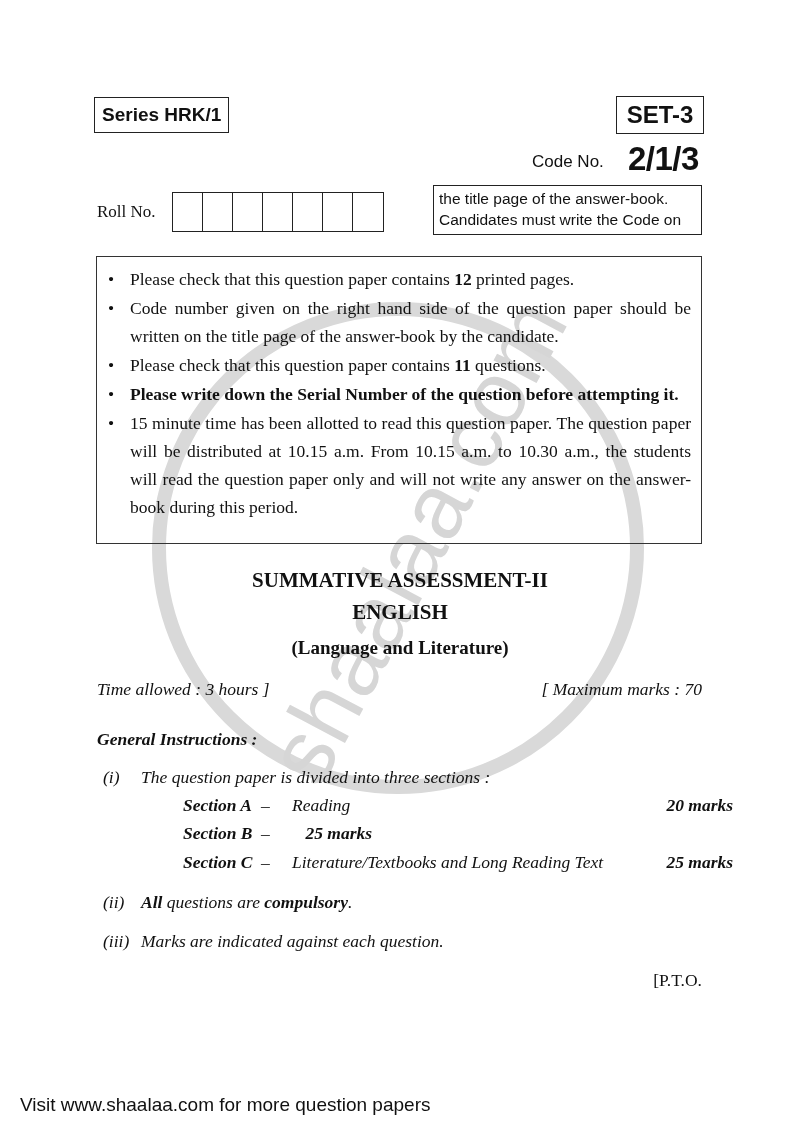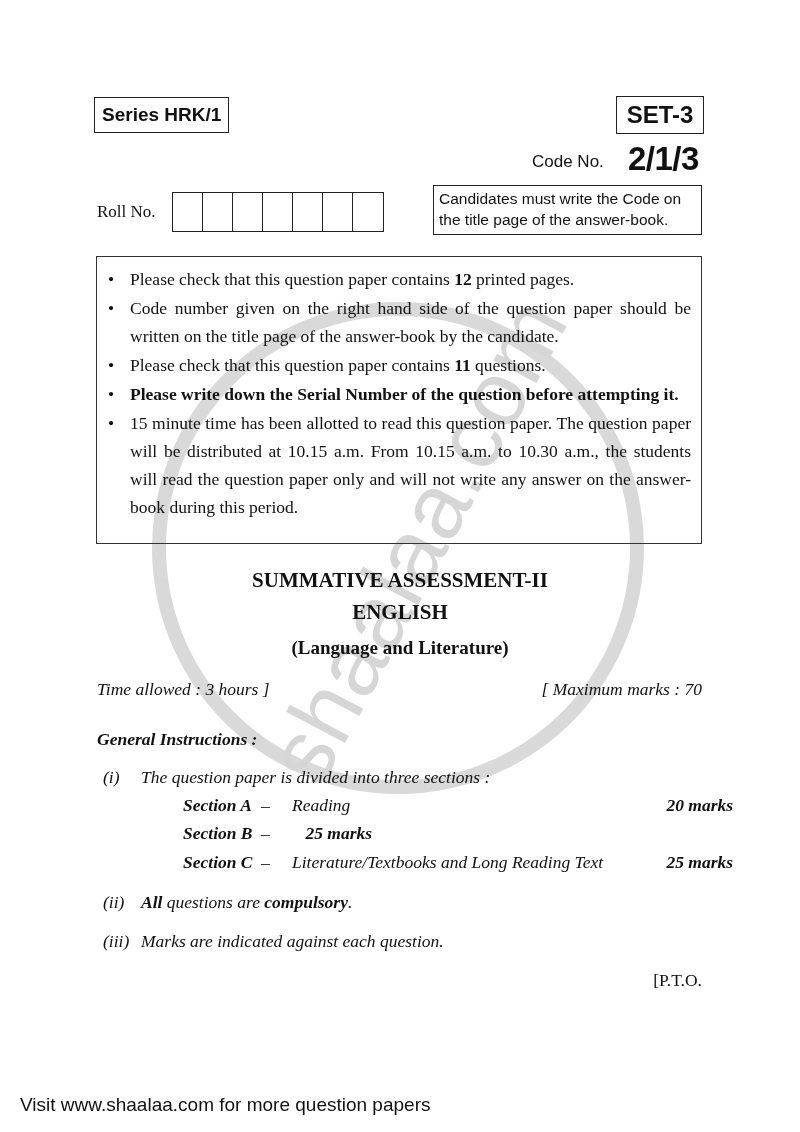--- a/index.html
+++ b/index.html
@@ -92,22 +92,22 @@
     <div class="roll-cell"></div>
     <div class="roll-cell"></div>
     <div class="roll-cell"></div>
     <div class="roll-cell"></div>
     <div class="roll-cell"></div>
     <div class="roll-cell"></div>
     <div class="roll-cell"></div>
   </div>
 
   <div class="abs cand-box sans">
+    <div>the title page of the answer-book.</div>
     <div>Candidates must write the Code on</div>
-    <div>the title page of the answer-book.</div>
   </div>
 
   <div class="abs instr-box">
     <div class="bullet">
       <span class="dot">•</span>
       <span class="txt"><span>Please check that this question paper contains </span><b>12</b><span> printed pages.</span></span>
     </div>
     <div class="bullet">
       <span class="dot">•</span>
       <span class="txt">Code number given on the right hand side of the question paper should be written on the title page of the answer-book by the candidate.</span>

